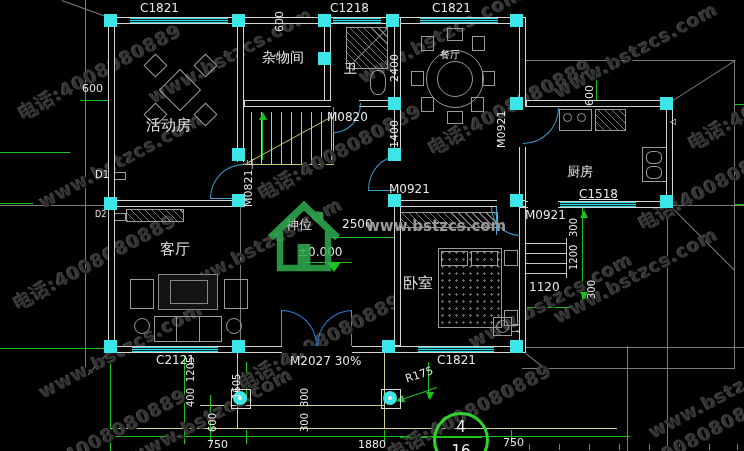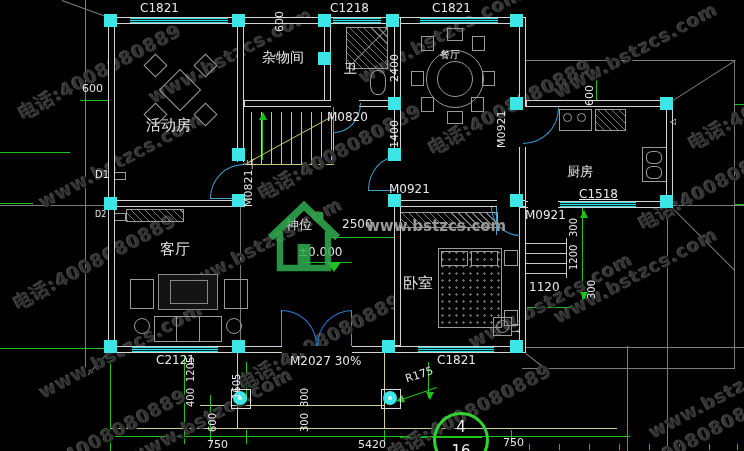--- a/index.html
+++ b/index.html
@@ -279,19 +279,19 @@
     <div class="lbl" style="position: absolute; left: 290px; top: 355px; font-size: 12px; z-index: 7;">M2027 30%</div>
     <div class="lbl" style="position: absolute; left: 437px; top: 354px; font-size: 12px; z-index: 7;">C1821</div>
     <div class="lbl" style="position: absolute; left: 404px; top: 374px; font-size: 11px; z-index: 7; transform-origin: 0px 0px; transform: rotate(-18deg);">R175</div>
     <div class="lbl" style="position: absolute; left: 186px; top: 382px; font-size: 10px; z-index: 7; transform-origin: 0px 0px; transform: rotate(-90deg);">1205</div>
     <div class="lbl" style="position: absolute; left: 186px; top: 407px; font-size: 10px; z-index: 7; transform-origin: 0px 0px; transform: rotate(-90deg);">400</div>
     <div class="lbl" style="position: absolute; left: 208px; top: 432px; font-size: 10px; z-index: 7; transform-origin: 0px 0px; transform: rotate(-90deg);">600</div>
     <div class="lbl" style="position: absolute; left: 232px; top: 399px; font-size: 10px; z-index: 7; transform-origin: 0px 0px; transform: rotate(-90deg);">1605</div>
     <div class="lbl" style="position: absolute; left: 300px; top: 407px; font-size: 10px; z-index: 7; transform-origin: 0px 0px; transform: rotate(-90deg);">300</div>
     <div class="lbl" style="position: absolute; left: 300px; top: 432px; font-size: 10px; z-index: 7; transform-origin: 0px 0px; transform: rotate(-90deg);">300</div>
     <div class="lbl" style="position: absolute; left: 207px; top: 439px; font-size: 11px; z-index: 7;">750</div>
-    <div class="lbl" style="position: absolute; left: 358px; top: 439px; font-size: 11px; z-index: 7;">5420</div>
+    <div class="lbl" style="position: absolute; left: 358px; top: 439px; font-size: 11px; z-index: 7;">1880</div>
     <div class="lbl" style="position: absolute; left: 503px; top: 437px; font-size: 11px; z-index: 7;">750</div>
     <div class="lbl" style="position: absolute; left: 95px; top: 170px; font-size: 10px; z-index: 7;">D1</div>
     <div class="lbl" style="position: absolute; left: 95px; top: 211px; font-size: 8px; z-index: 7;">D2</div>
     <div class="lbl" style="position: absolute; left: 670px; top: 118px; font-size: 8px; z-index: 7;">◁</div>
     <div class="lbl" style="position: absolute; left: 516px; top: 327px; font-size: 8px; z-index: 7;">◃</div>
   </div>
 
 </body></html>

